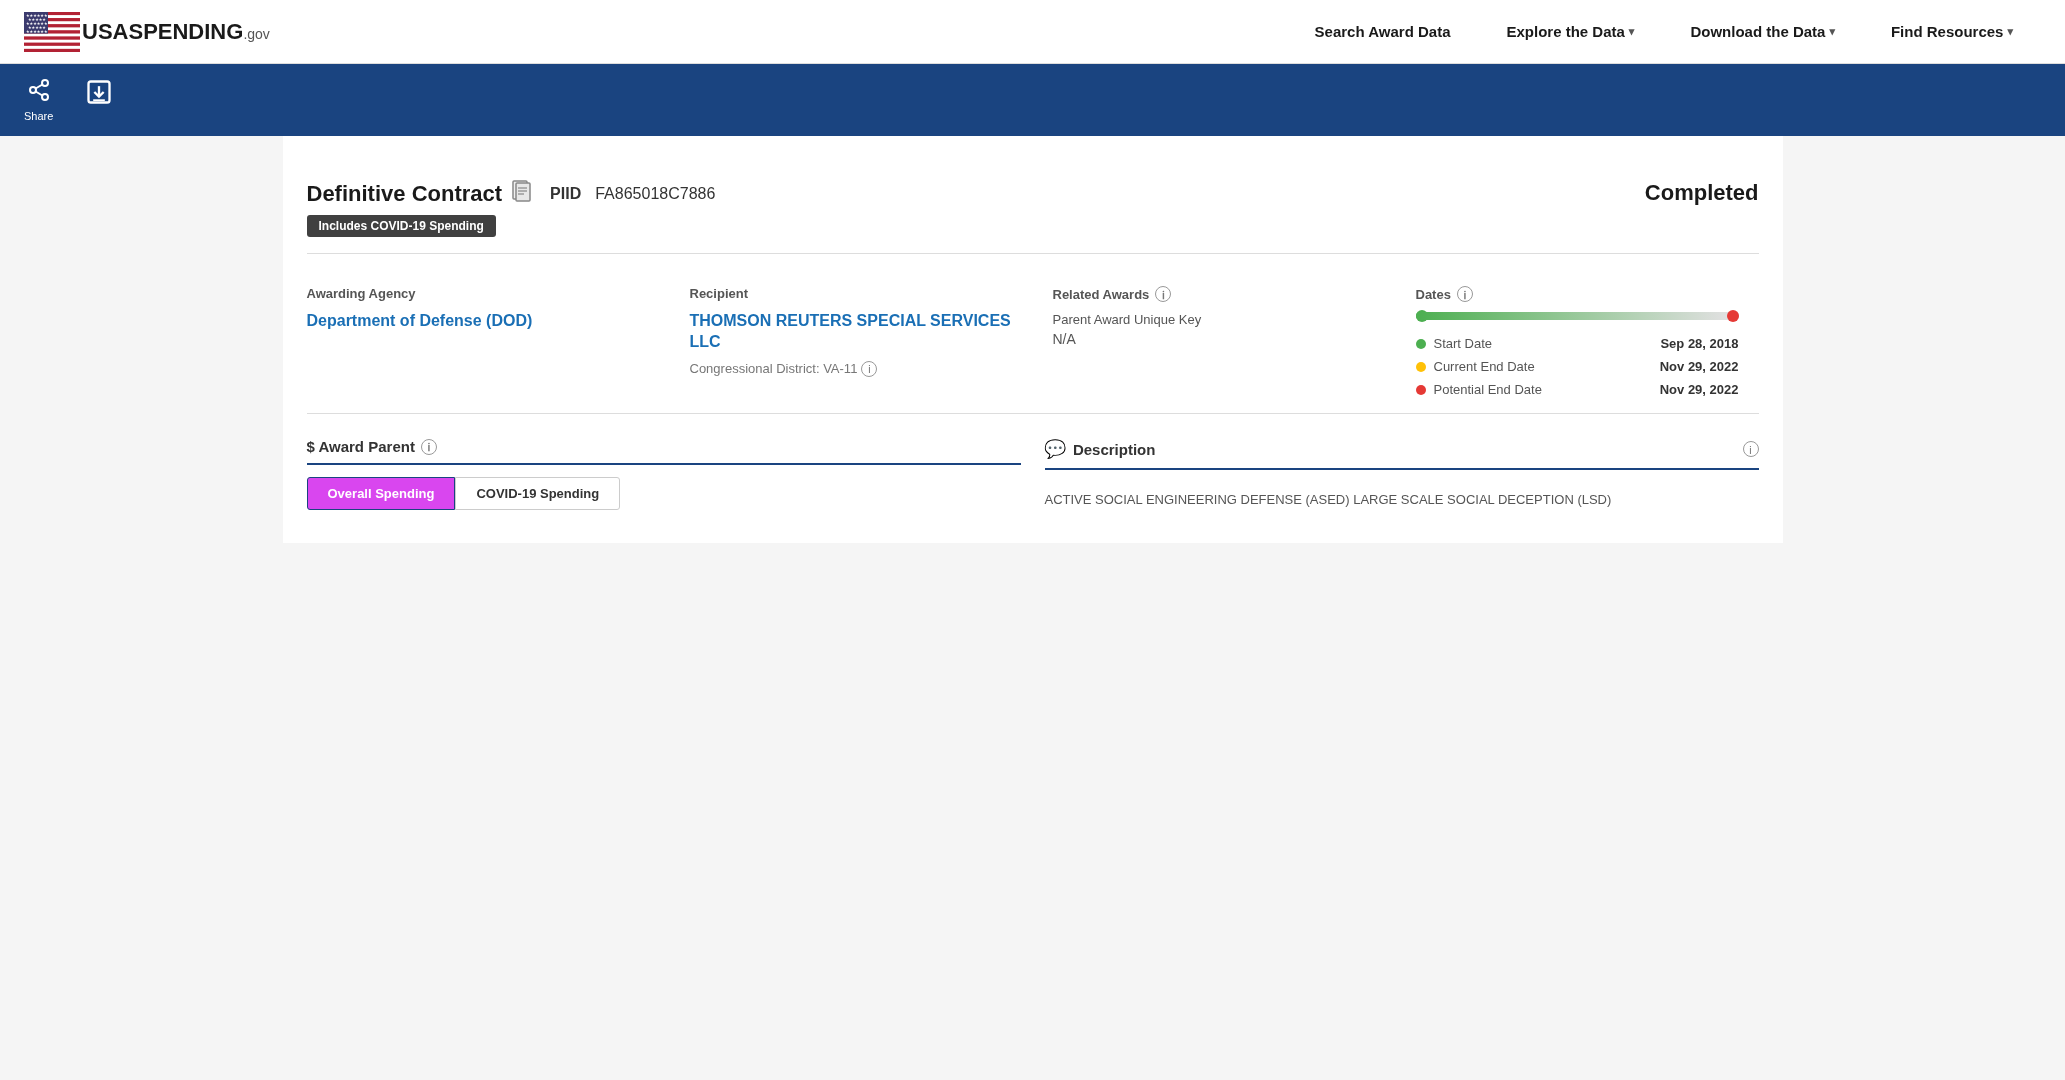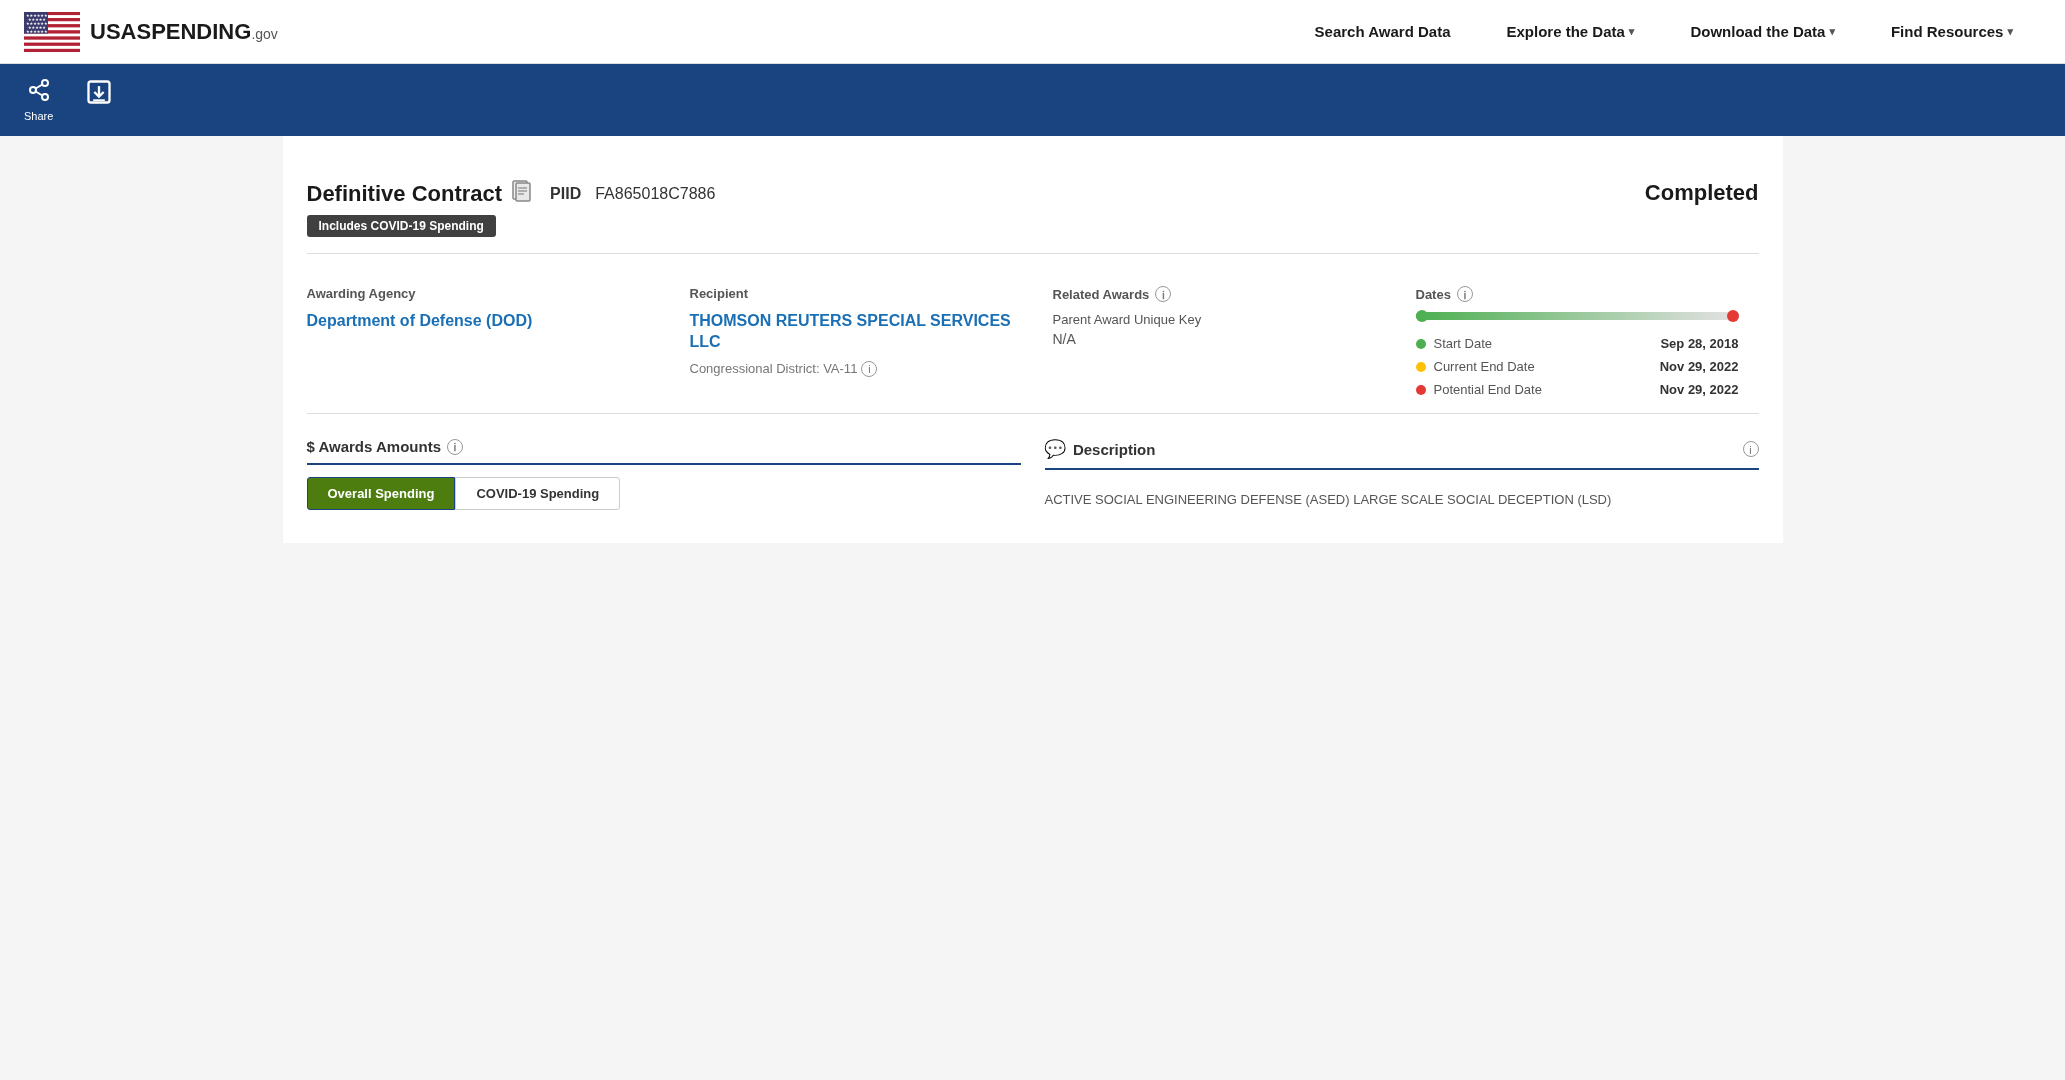--- a/index.html
+++ b/index.html
@@ -10,21 +10,21 @@
       display: flex;
       align-items: center;
       background: #fff;
       border-bottom: 1px solid #ddd;
       padding: 0 24px;
       height: 64px;
     }
     .logo-area {
       display: flex;
       align-items: center;
-      gap: 10px;
+      gap: 2px;
       margin-right: auto;
     }
     .nav-links {
       display: flex;
       align-items: center;
       gap: 0;
       height: 100%;
     }
     .nav-link {
       display: flex;
@@ -309,21 +309,21 @@
     .tab {
       padding: 8px 20px;
       font-size: 13px;
       font-weight: 600;
       cursor: pointer;
       border: 1px solid #ccc;
       background: #fff;
       color: #333;
     }
     .tab.active {
-      background: #4d7c0f;
+      background: #d946ef;
       color: #fff;
       border-color: #1a4480;
     }
     .tab:first-child { border-radius: 3px 0 0 3px; }
     .tab:last-child { border-radius: 0 3px 3px 0; }
 
     .description-text {
       font-size: 13px;
       color: #555;
       line-height: 1.6;
@@ -504,21 +504,21 @@
       </div>
     </div>
 
   </div>
 
   <div class="bottom-grid">
 
     <div class="award-amounts-section">
       <div class="section-header">
         <div class="section-title">
-          <span>$ Awards Amounts</span>
+          <span>$ Award Parent</span>
           <span class="info-icon">ℹ</span>
         </div>
       </div>
       <div class="tabs-row">
         <button class="tab active">Overall Spending</button>
         <button class="tab">COVID-19 Spending</button>
       </div>
     </div>
 
     <div class="description-section">

